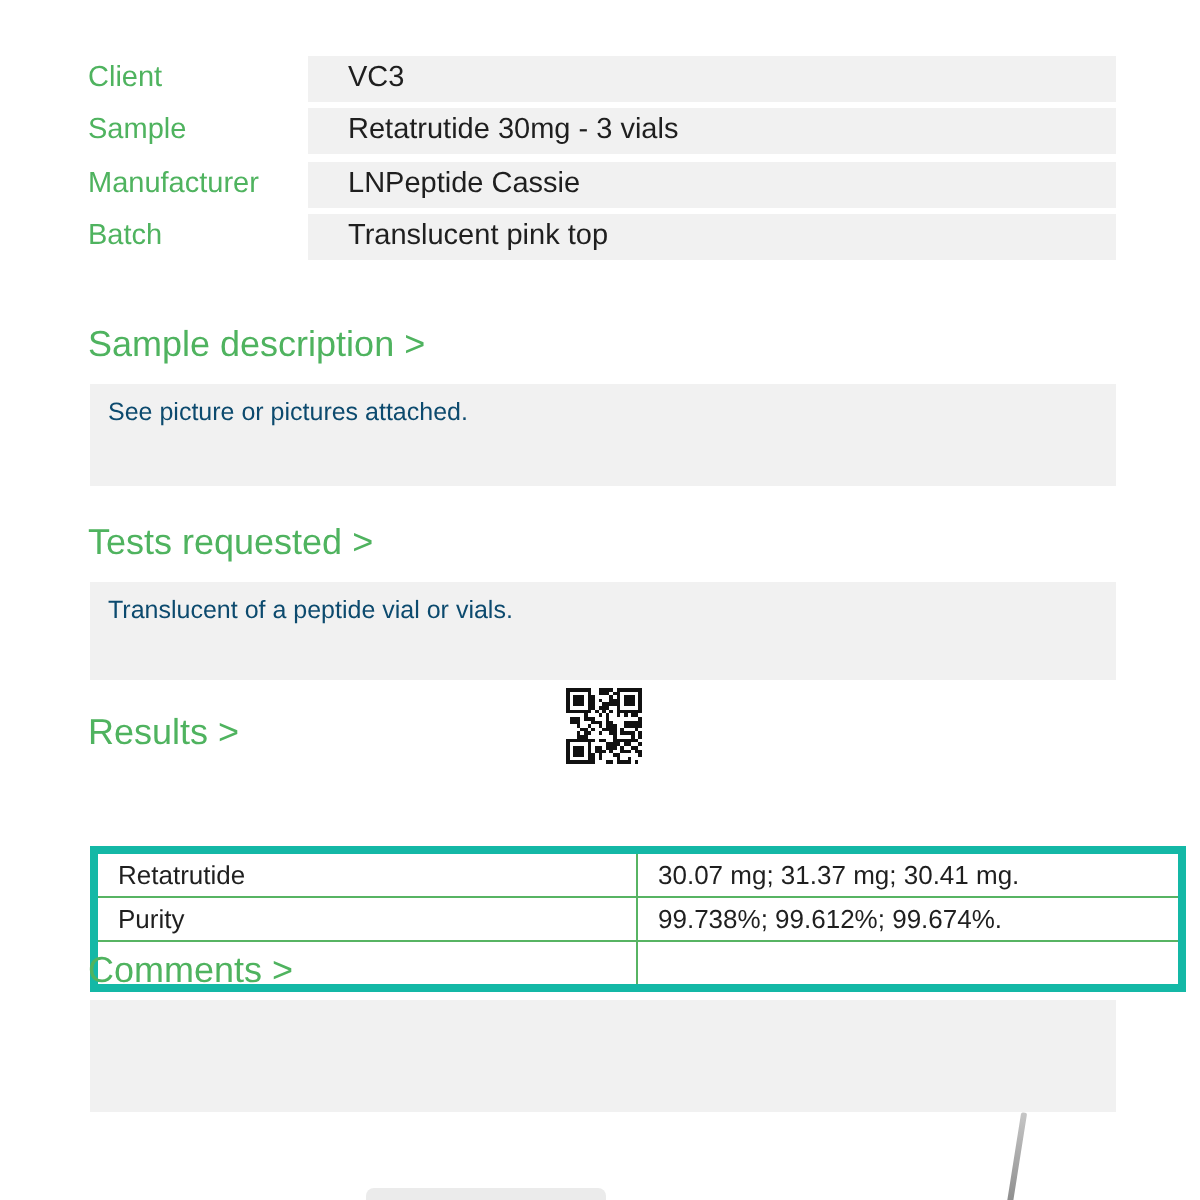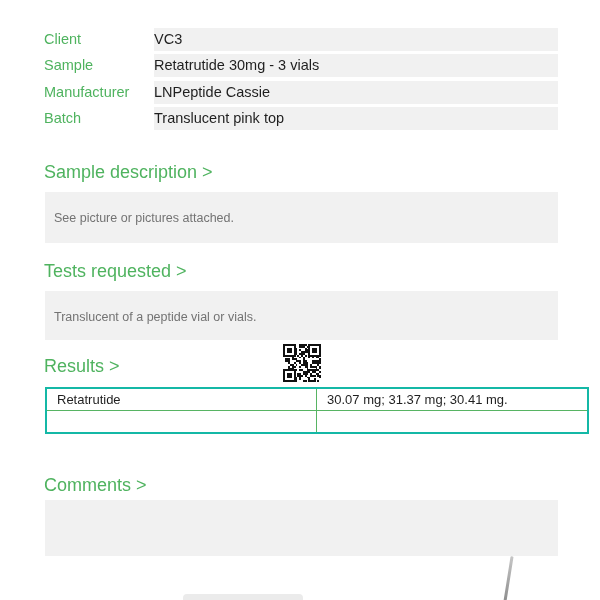--- a/index.html
+++ b/index.html
@@ -7,50 +7,50 @@
     position:relative;width:600px;height:600px;overflow:hidden;
     font-family:"Liberation Sans",sans-serif;color:#1f1f1f;background:#fff;border-radius:21px;
   }
   
   .field-label{
     position:absolute;left:44px;height:23px;line-height:23px;
     font-size:14.5px;color:#4fb35f;white-space:nowrap;
   }
   .field-value{
     position:absolute;left:154px;width:404px;height:23px;line-height:23px;
-    background:#f1f1f1;font-size:14.5px;padding-left:0;box-sizing:border-box;
+    background:#f1f1f1;font-size:14.5px;padding-left:20px;box-sizing:border-box;
     white-space:nowrap;
   }
   .r0{top:28px}.r1{top:54px}.r2{top:81px}.r3{top:107px}
   
   .section-title{
     position:absolute;left:44px;font-size:18px;color:#4fb35f;white-space:nowrap;
   }
   .t-desc{top:162px}.t-tests{top:261px}.t-results{top:356px}.t-comments{top:475px}
   
   .gray-box{
     position:absolute;left:45px;width:513px;background:#f1f1f1;
-    font-size:12.5px;padding:19px 9px;box-sizing:border-box;color:#737373;
+    font-size:12.5px;padding:7px 9px;box-sizing:border-box;color:#0c4a6e;
   }
   .b-desc{top:192px;height:51px}
   .b-tests{top:291px;height:49px}
   .b-comments{top:500px;height:56px}
   
   .qr{position:absolute;left:283px;top:344px;width:38px;height:38px;}
   .qr svg{width:100%;height:100%;display:block;}
   
   .results-table{
     position:absolute;left:45px;top:387px;width:513px;
     border-collapse:collapse;table-layout:fixed;
   }
   .results-table td{
     border:1.5px solid #57b463;height:21px;font-size:13px;
     padding:0 4px 0 10px;white-space:nowrap;overflow:hidden;background:#fff;
   }
-  .results-table{border:2px solid #14b8a6;}
+  .results-table{border:4px solid #14b8a6;margin-top:36px;}
   .col-name{width:255px}.col-val{width:256px}
   
   .button-sliver{
     position:absolute;left:183px;top:594px;width:120px;height:8px;
     background:#ebebeb;border-radius:4px 4px 0 0;
   }
   .pen-tip{
     position:absolute;left:507px;top:556px;width:2.5px;height:46px;
     background:linear-gradient(to bottom,#c6c6c6,#8d8d8d);
     transform:rotate(9deg);transform-origin:center;border-radius:1px;
@@ -239,20 +239,24 @@
       </svg>
   </div>
 
   <table class="results-table">
     <tbody>
       <tr>
         <td class="col-name">Retatrutide</td>
         <td class="col-val">30.07 mg; 31.37 mg; 30.41 mg.</td>
       </tr>
       <tr>
+        <td class="col-name">Purity</td>
+        <td class="col-val">99.738%; 99.612%; 99.674%.</td>
+      </tr>
+      <tr>
         <td class="col-name"></td>
         <td class="col-val"></td>
       </tr>
     </tbody>
   </table>
 
   <div class="section-title t-comments">Comments &gt;</div>
   <div class="gray-box b-comments"></div>
 
   <div class="button-sliver"></div>

